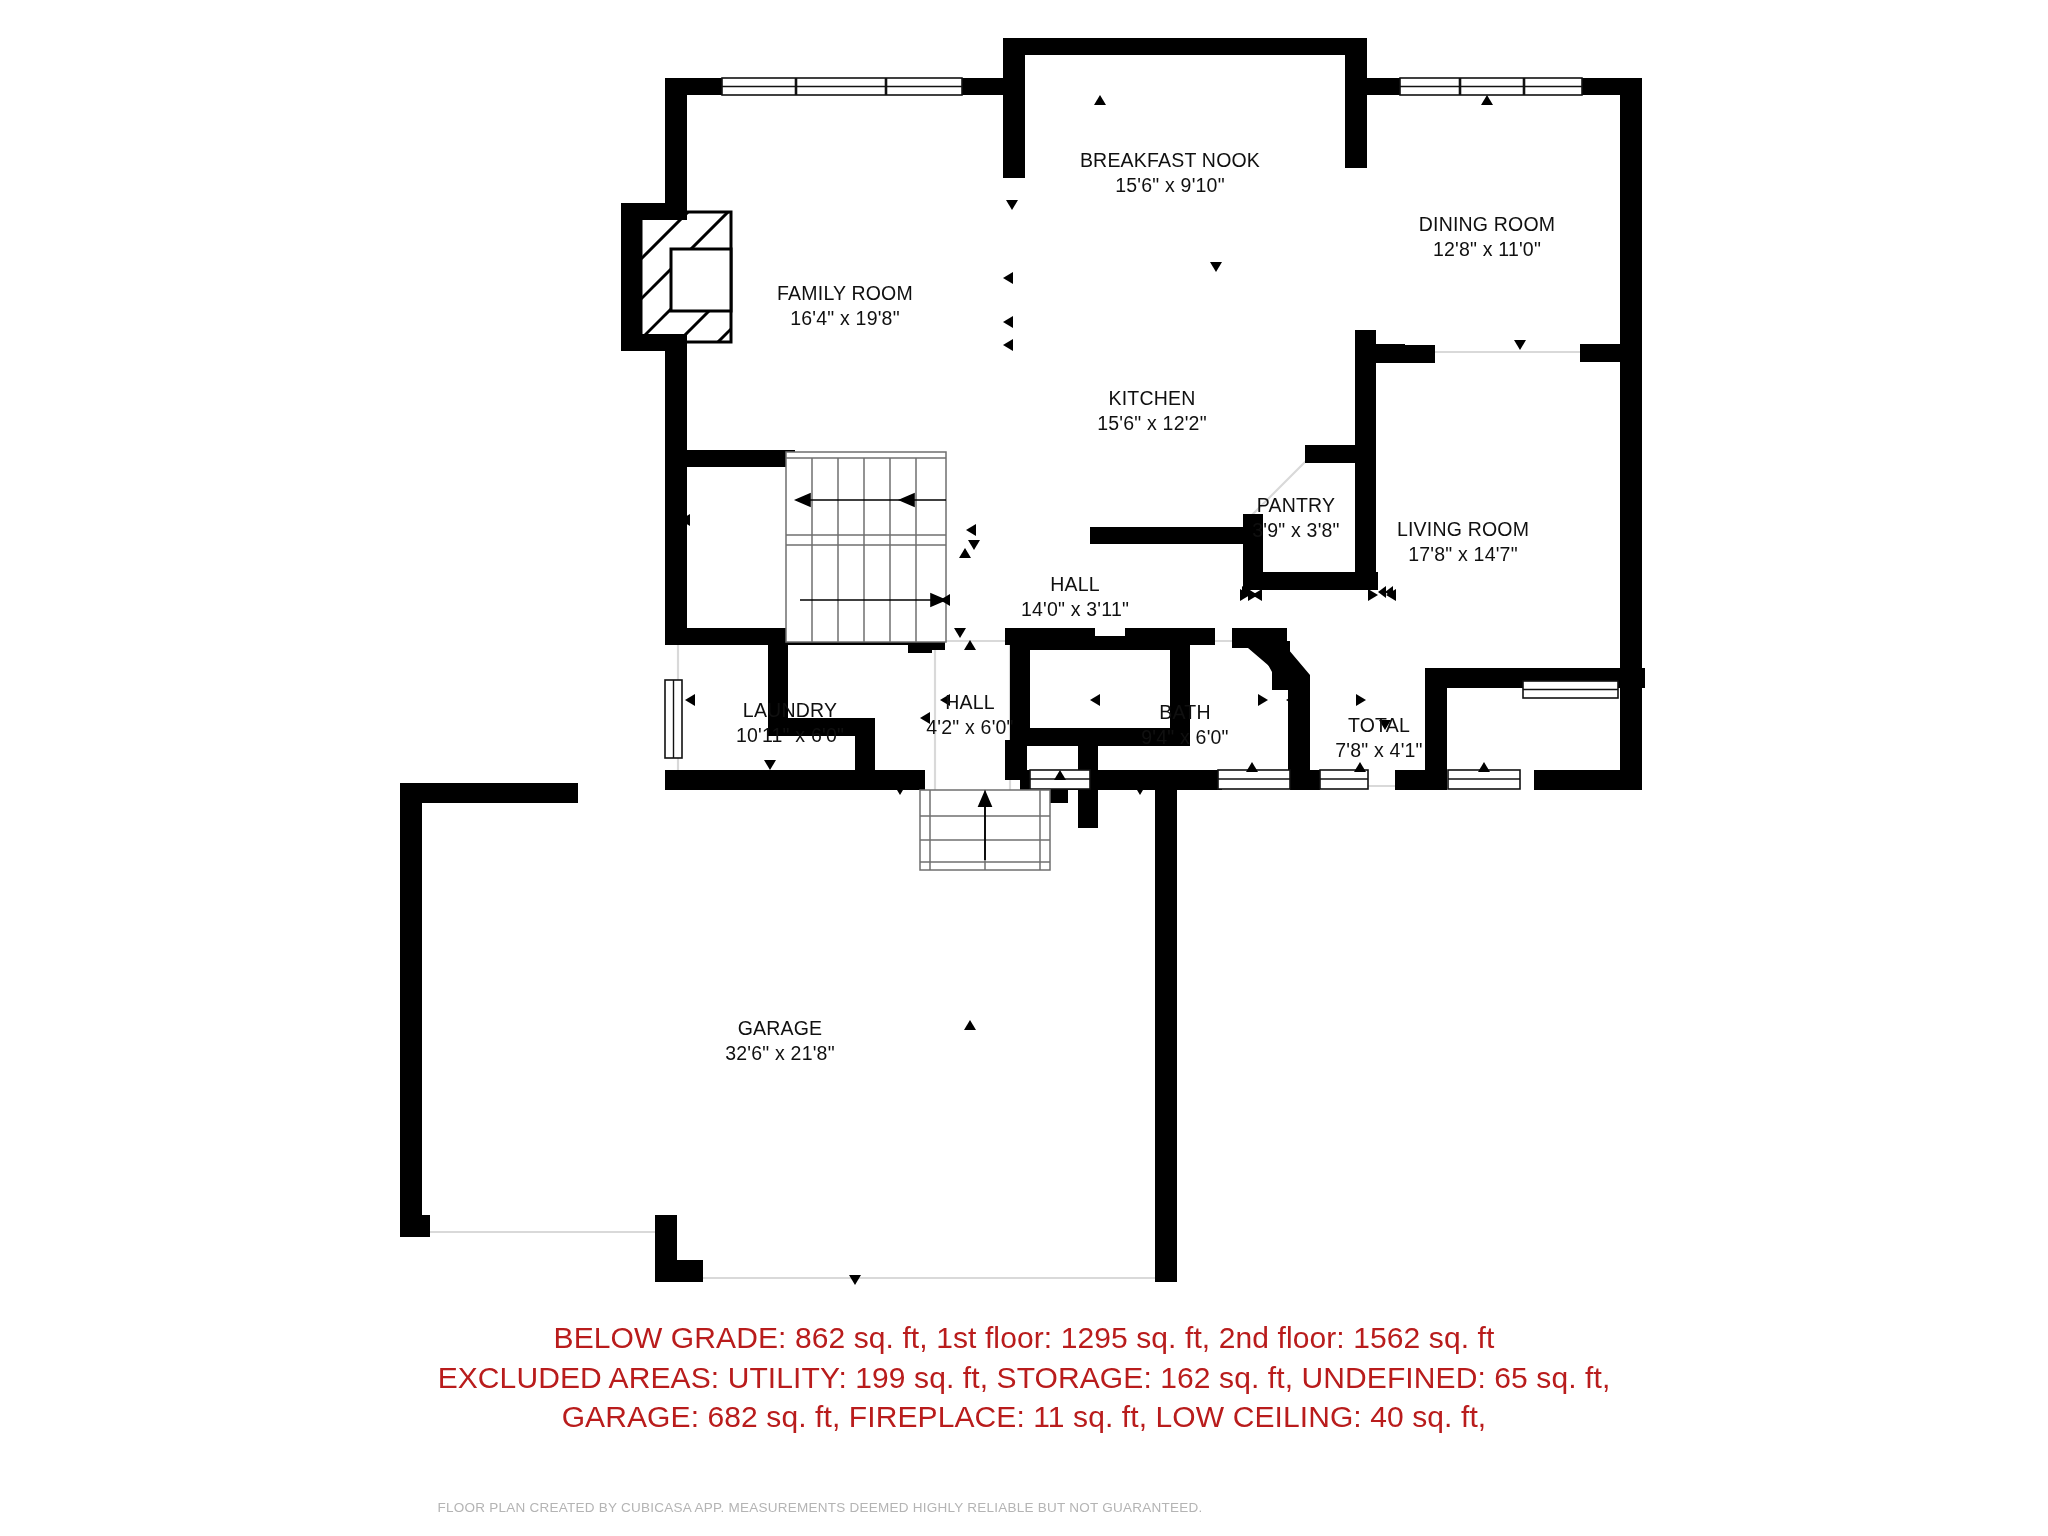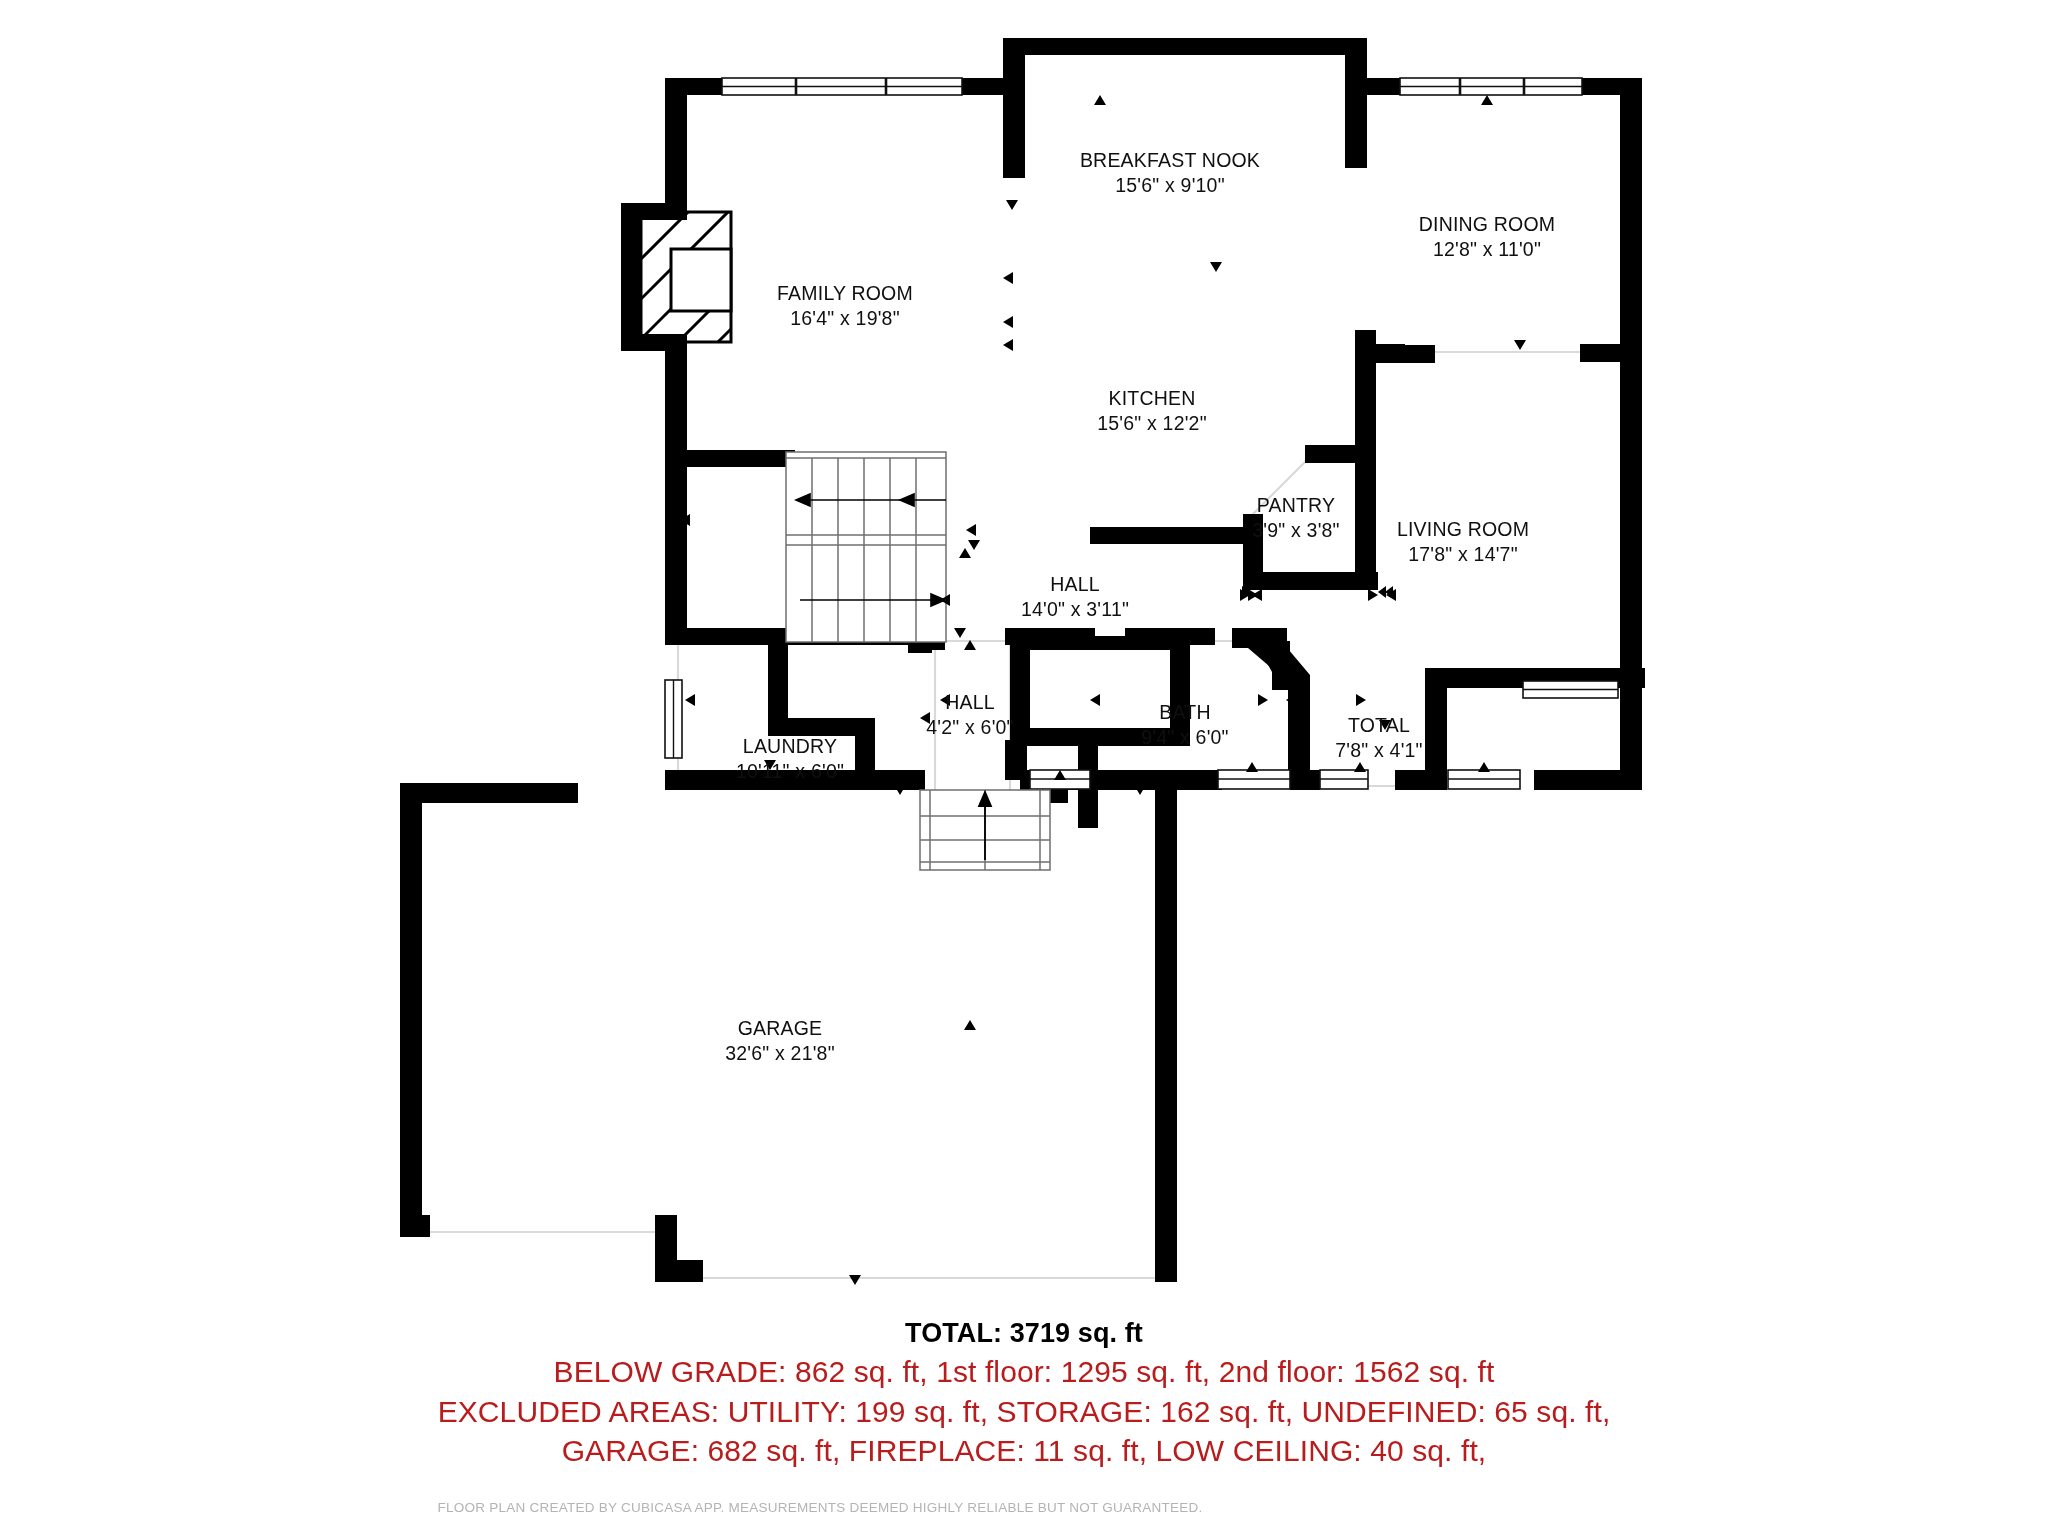--- a/index.html
+++ b/index.html
@@ -409,21 +409,21 @@
       <span class="rl-dim">3'9" x 3'8"</span>
     </div>
     <div class="room-label" style="left:1463px; top:517px;">
       <span class="rl-name">LIVING ROOM</span>
       <span class="rl-dim">17'8" x 14'7"</span>
     </div>
     <div class="room-label" style="left:1075px; top:572px;">
       <span class="rl-name">HALL</span>
       <span class="rl-dim">14'0" x 3'11"</span>
     </div>
-    <div class="room-label" style="left:790px; top:734px;">
+    <div class="room-label" style="left:790px; top:698px;">
       <span class="rl-name">LAUNDRY</span>
       <span class="rl-dim">10'11" x 6'0"</span>
     </div>
     <div class="room-label" style="left:970px; top:690px;">
       <span class="rl-name">HALL</span>
       <span class="rl-dim">4'2" x 6'0"</span>
     </div>
     <div class="room-label" style="left:1185px; top:700px;">
       <span class="rl-name">BATH</span>
       <span class="rl-dim">9'4" x 6'0"</span>
@@ -432,21 +432,20 @@
       <span class="rl-name">TOTAL</span>
       <span class="rl-dim">7'8" x 4'1"</span>
     </div>
     <div class="room-label" style="left:780px; top:1016px;">
       <span class="rl-name">GARAGE</span>
       <span class="rl-dim">32'6" x 21'8"</span>
     </div>
   </div>
 
   <div id="summary">
-    <div class="sum-total">TOTAL: 3719 sq. ft</div>
     <div class="sum-line">BELOW GRADE: 862 sq. ft, 1st floor: 1295 sq. ft, 2nd floor: 1562 sq. ft</div>
     <div class="sum-line">EXCLUDED AREAS: UTILITY: 199 sq. ft, STORAGE: 162 sq. ft, UNDEFINED: 65 sq. ft,</div>
     <div class="sum-line">GARAGE: 682 sq. ft, FIREPLACE: 11 sq. ft, LOW CEILING: 40 sq. ft,</div>
   </div>
 
   <div id="disclaimer">FLOOR PLAN CREATED BY CUBICASA APP. MEASUREMENTS DEEMED HIGHLY RELIABLE BUT NOT GUARANTEED.</div>
 
 </div>
 
 </body></html>

